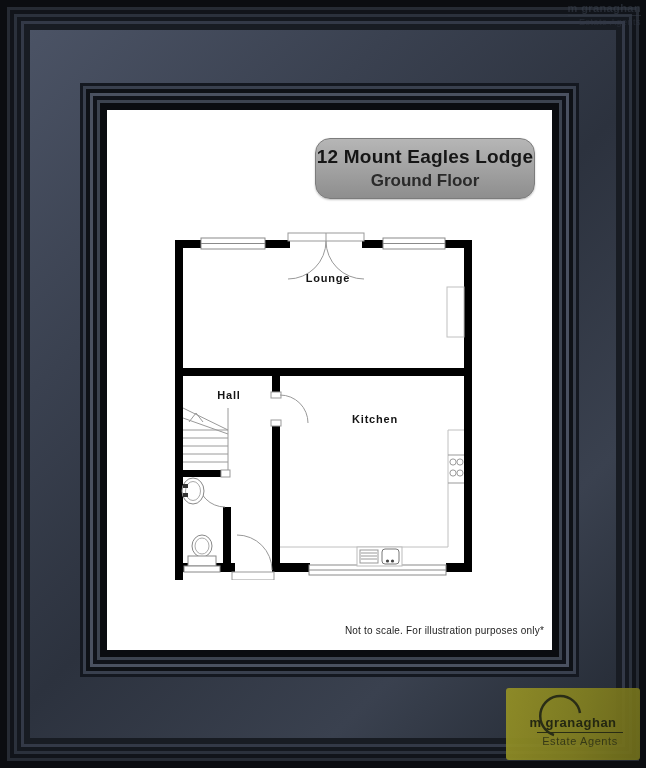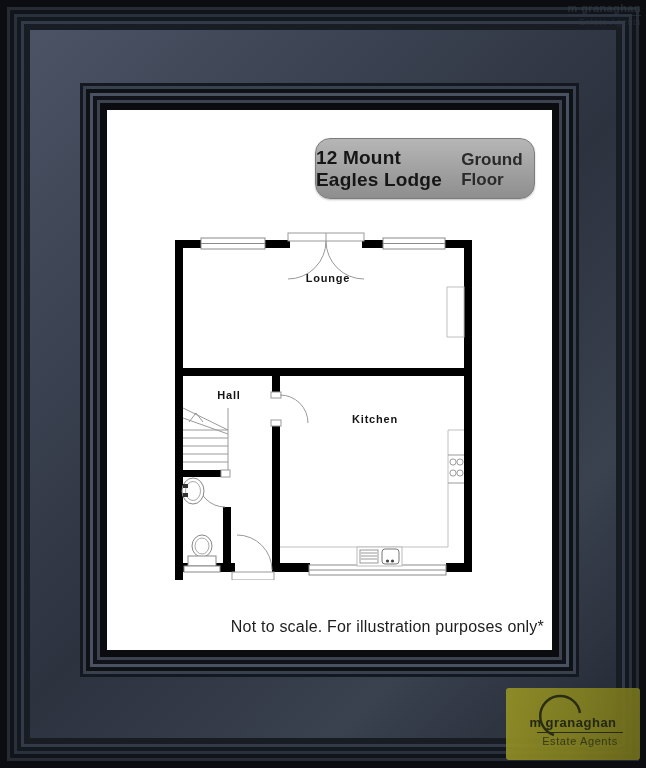--- a/index.html
+++ b/index.html
@@ -29,32 +29,32 @@
   .f12{padding:4px;background:#10131a;}
   .f13{padding:3px;background:#3c434f;}
   .f14{padding:7px;background:#0a0c10;}
   
   .mat{position:relative;background:#ffffff;width:100%;height:100%;box-sizing:border-box;}
   
   .plaque{
     position:absolute;left:208px;top:28px;width:218px;height:59px;
     background:linear-gradient(#b6b6b6,#8e8e8e);
     border:1px solid #7c7c7c;border-radius:15px;
-    display:flex;flex-direction:row;align-items:center;justify-content:center;
+    display:flex;flex-direction:column;align-items:center;justify-content:center;
     box-shadow:0 1px 2px rgba(0,0,0,.25);
   }
   .plaque-title{font-size:19px;font-weight:bold;color:#161616;letter-spacing:.2px;line-height:1.15;}
   .plaque-sub{font-size:17px;font-weight:bold;color:#2a2a2a;margin-top:3px;}
   
   .plan{position:absolute;left:68px;top:122px;}
   .plan text{font-family:"Liberation Sans",sans-serif;font-weight:bold;font-size:11px;fill:#141414;letter-spacing:.8px;}
   
   .disclaimer{
     position:absolute;right:8px;bottom:14px;
-    font-size:16px;color:#1d1d1d;letter-spacing:.2px;padding-left:12px;
+    font-size:10px;color:#1d1d1d;letter-spacing:.2px;padding-left:12px;
   }
   
   .logo{
     position:absolute;left:506px;top:688px;width:134px;height:72px;
     background:linear-gradient(105deg,#949126 0%,#827f21 55%,#6e6c1b 100%);
     opacity:.93;border-radius:3px;
     display:flex;flex-direction:column;align-items:center;justify-content:center;
   }
   .logo-crescent{position:absolute;left:30px;top:3px;}
   .logo-name{position:relative;font-size:13px;font-weight:bold;color:#24270f;letter-spacing:.5px;margin-top:14px;}

